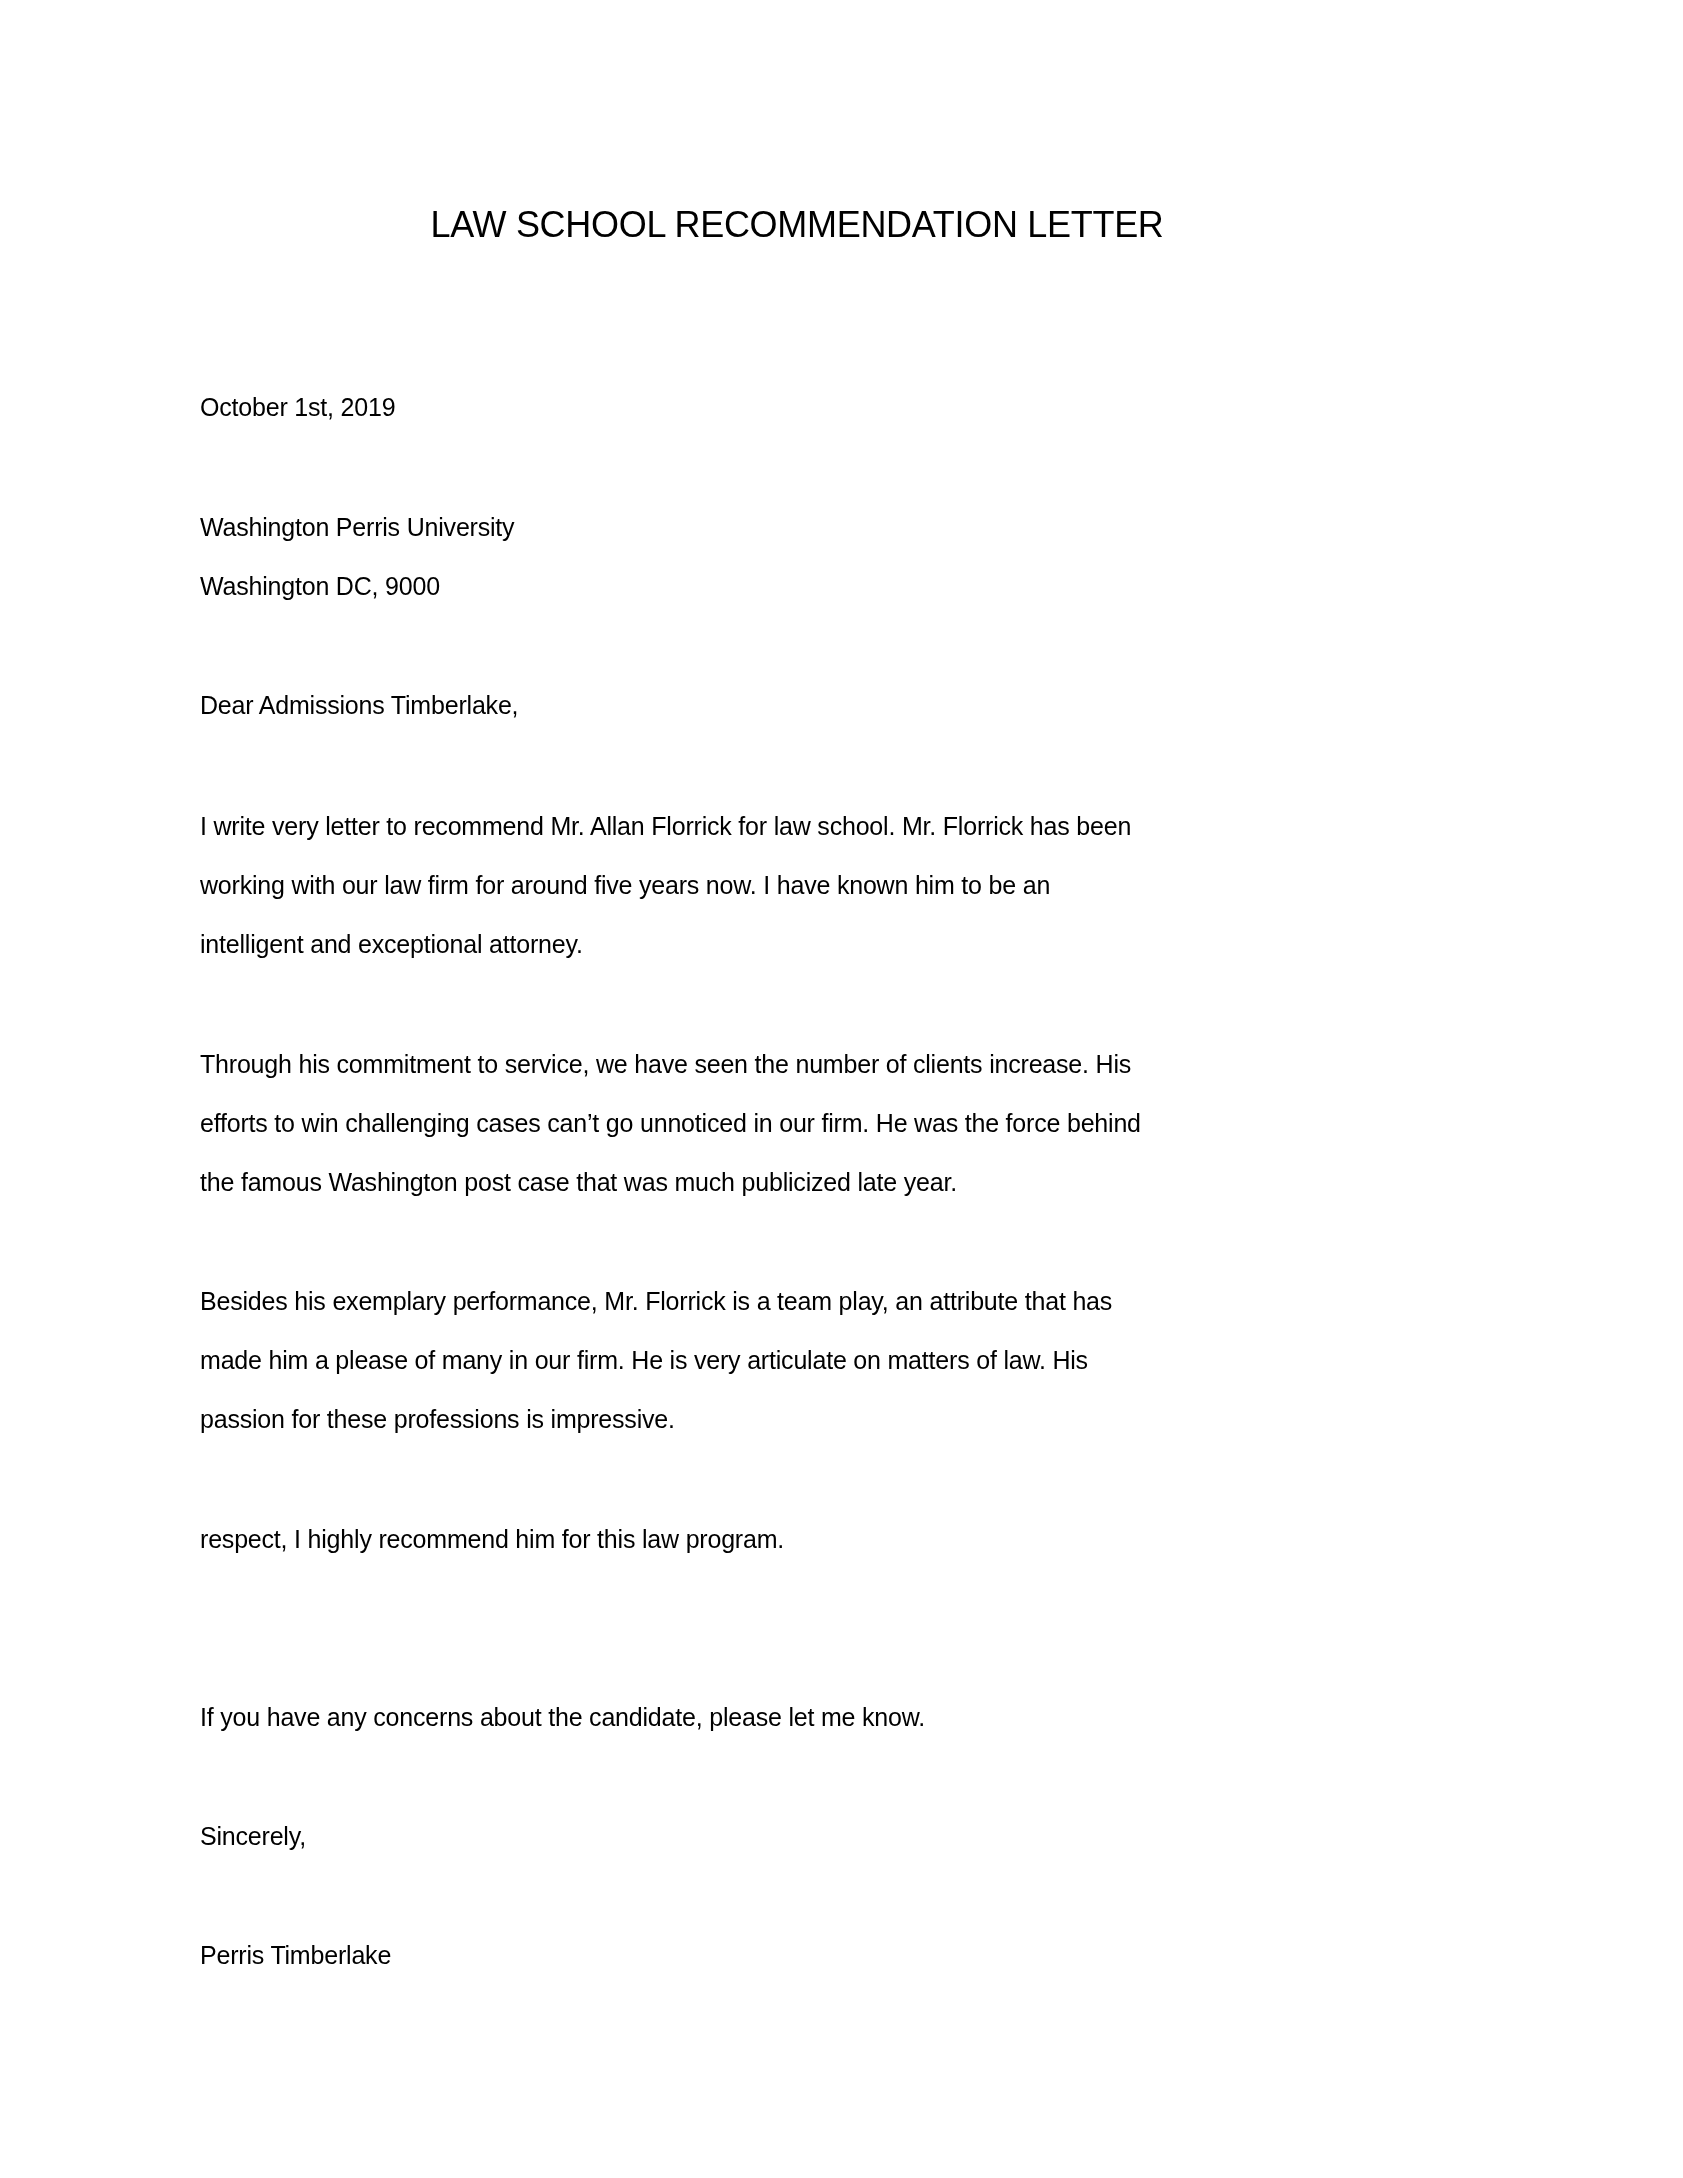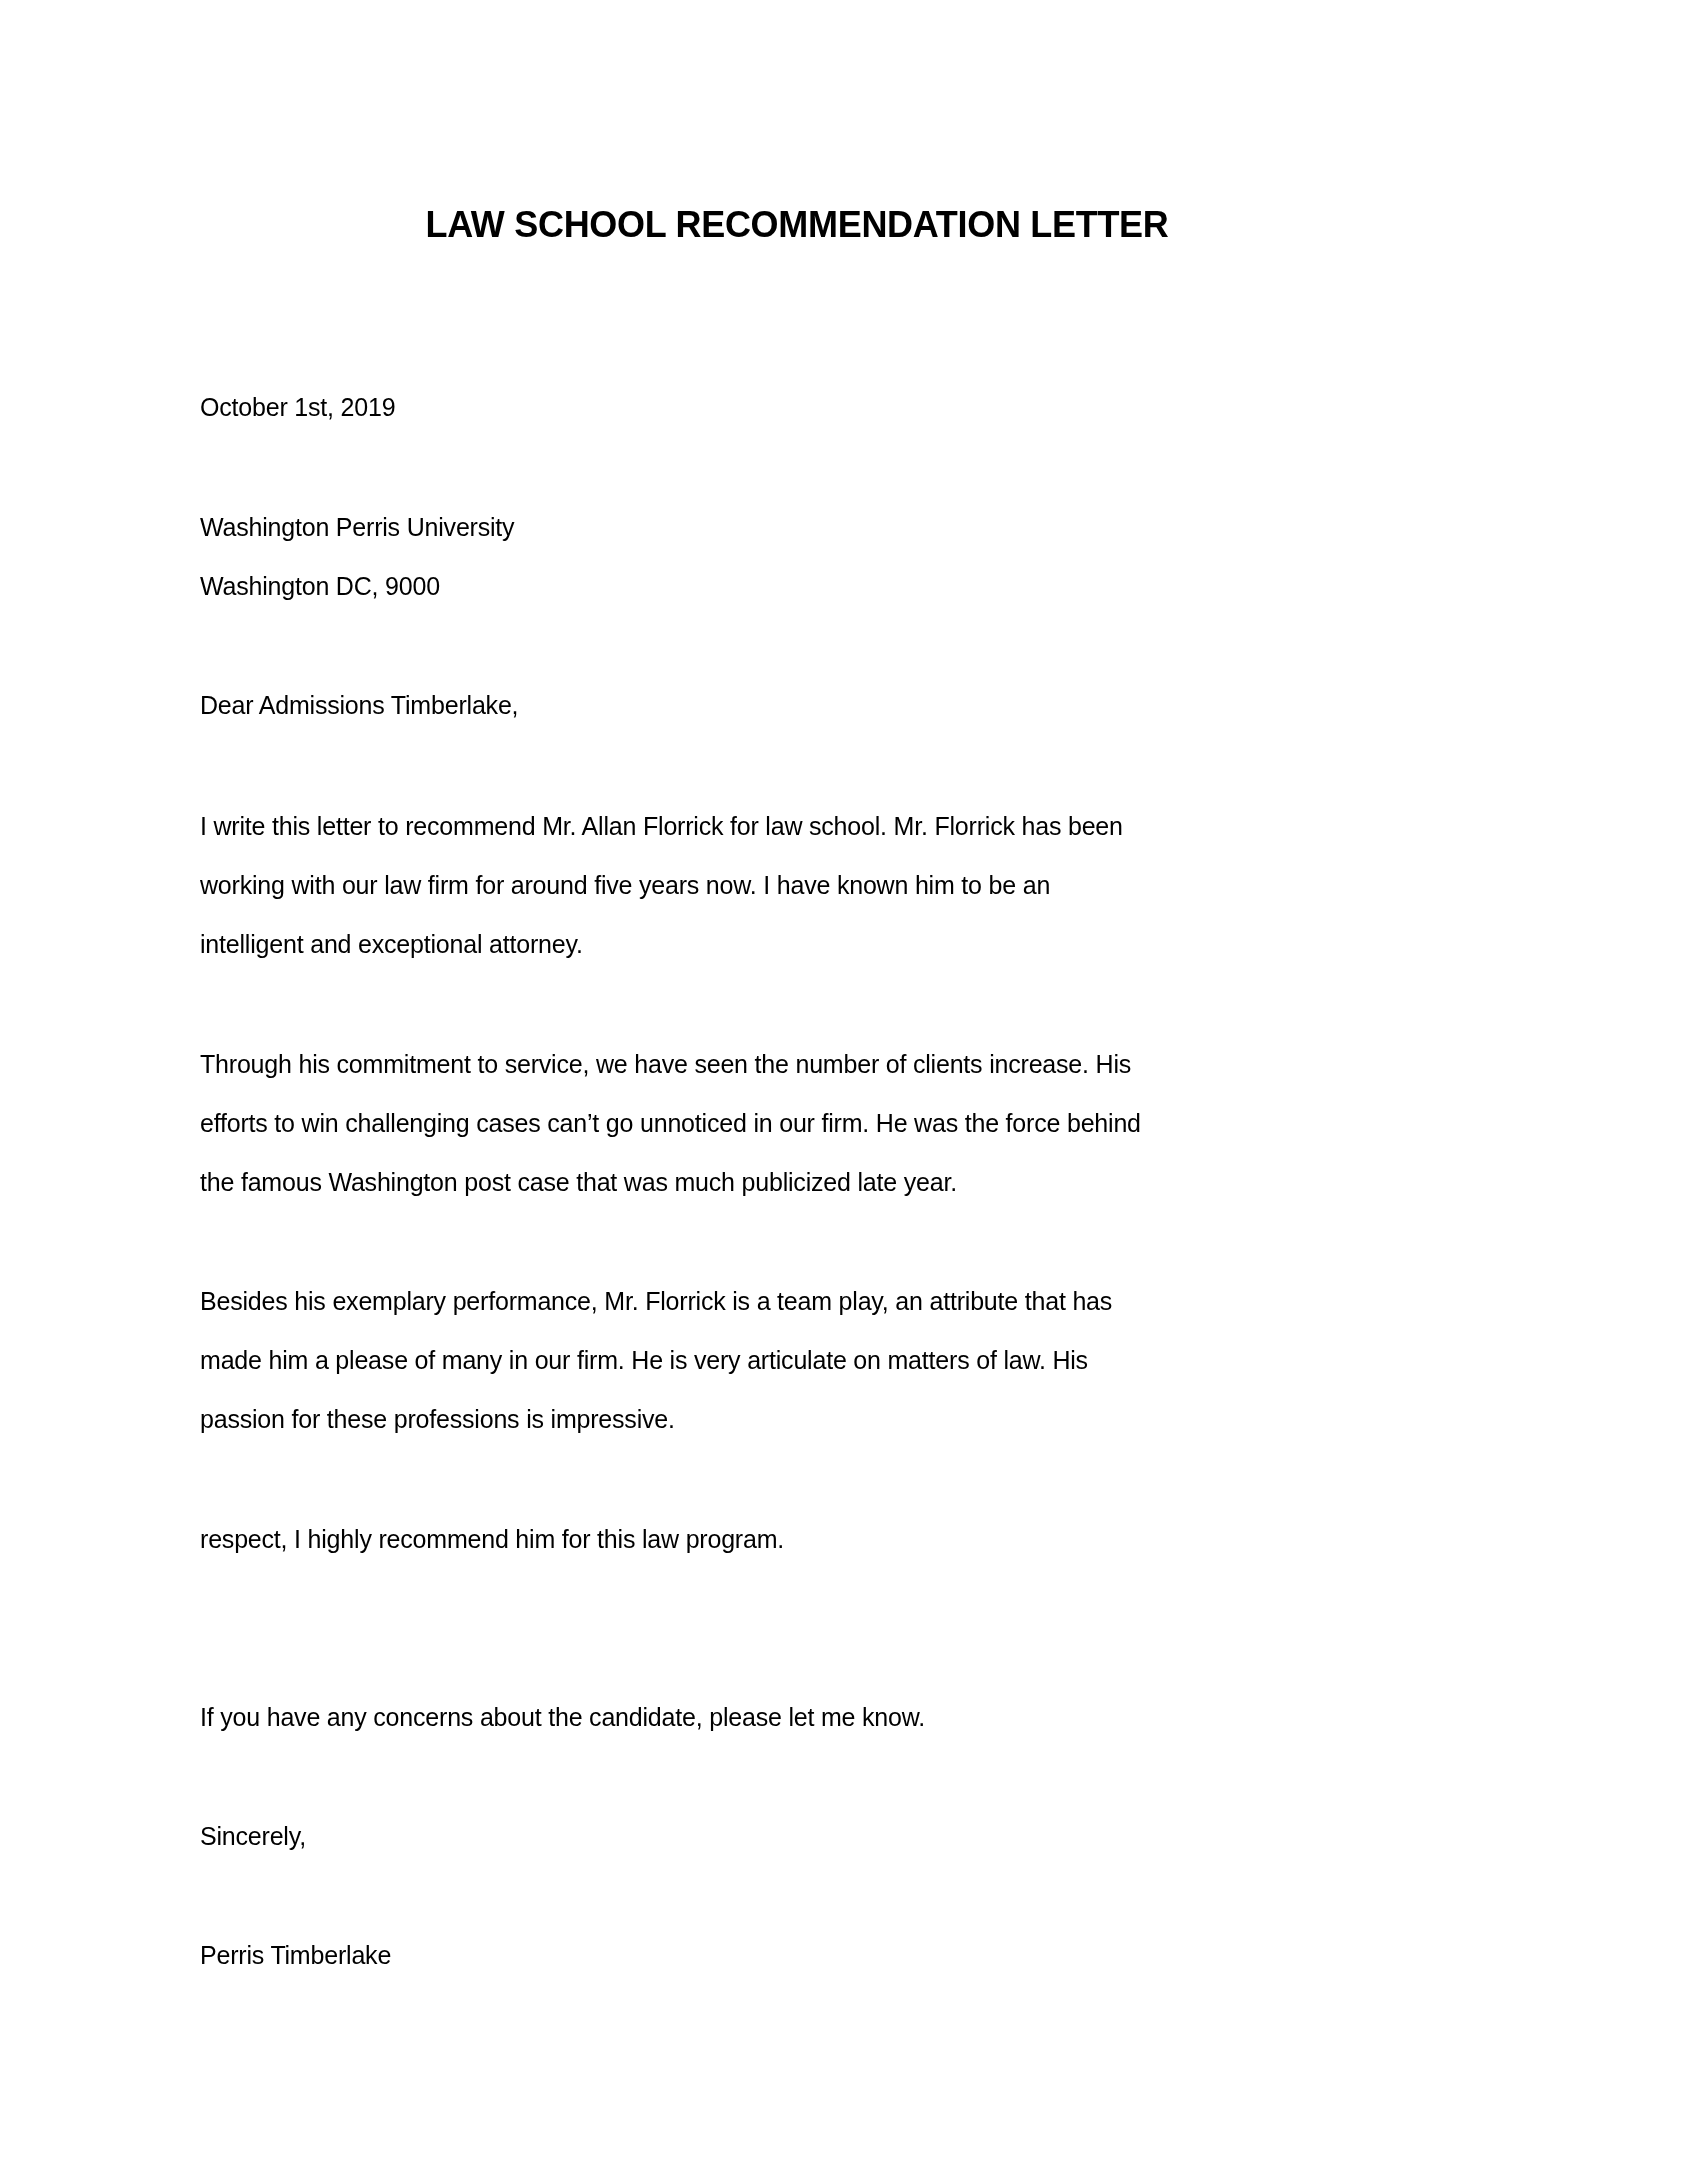--- a/index.html
+++ b/index.html
@@ -1,19 +1,19 @@
 <!DOCTYPE html>
 <html><head>
 <meta charset="utf-8">
 <style>
   html, body { margin: 0; padding: 0; background: #ffffff; }
   body { width: 1683px; height: 2178px; position: relative; overflow: hidden;
          font-family: "Liberation Sans", "DejaVu Sans", sans-serif; color: #000; }
   .title { position: absolute; left: 0; width: 1594px; top: 200px; text-align: center;
-           font-weight: bold; font-size: 36px; line-height: 50px; letter-spacing: -0.3px; }
+           font-weight: normal; font-size: 36px; line-height: 50px; letter-spacing: -0.3px; }
   .block { position: absolute; left: 200px; width: 1287px; font-size: 25px; line-height: 59px; white-space: nowrap; letter-spacing: -0.2px; }
   .line { display: block; height: 59px; }
 </style>
 </head>
 <body>
 
 <div>
   <div class="title">LAW SCHOOL RECOMMENDATION LETTER</div>
 
   <div class="block" style="top:378px">
@@ -23,21 +23,21 @@
   <div class="block" style="top:498px">
     <span class="line">Washington Perris University</span>
     <span class="line">Washington DC, 9000</span>
   </div>
 
   <div class="block" style="top:676px">
     <span class="line">Dear Admissions Timberlake,</span>
   </div>
 
   <div class="block" style="top:797px">
-    <span class="line">I write this letter to recommend Mr. Allan Florrick for law school. Mr. Florrick has been</span>
+    <span class="line">I write very letter to recommend Mr. Allan Florrick for law school. Mr. Florrick has been</span>
     <span class="line">working with our law firm for around five years now. I have known him to be an</span>
     <span class="line">intelligent and exceptional attorney.</span>
   </div>
 
   <div class="block" style="top:1035px">
     <span class="line">Through his commitment to service, we have seen the number of clients increase. His</span>
     <span class="line">efforts to win challenging cases can’t go unnoticed in our firm. He was the force behind</span>
     <span class="line">the famous Washington post case that was much publicized late year.</span>
   </div>
 

